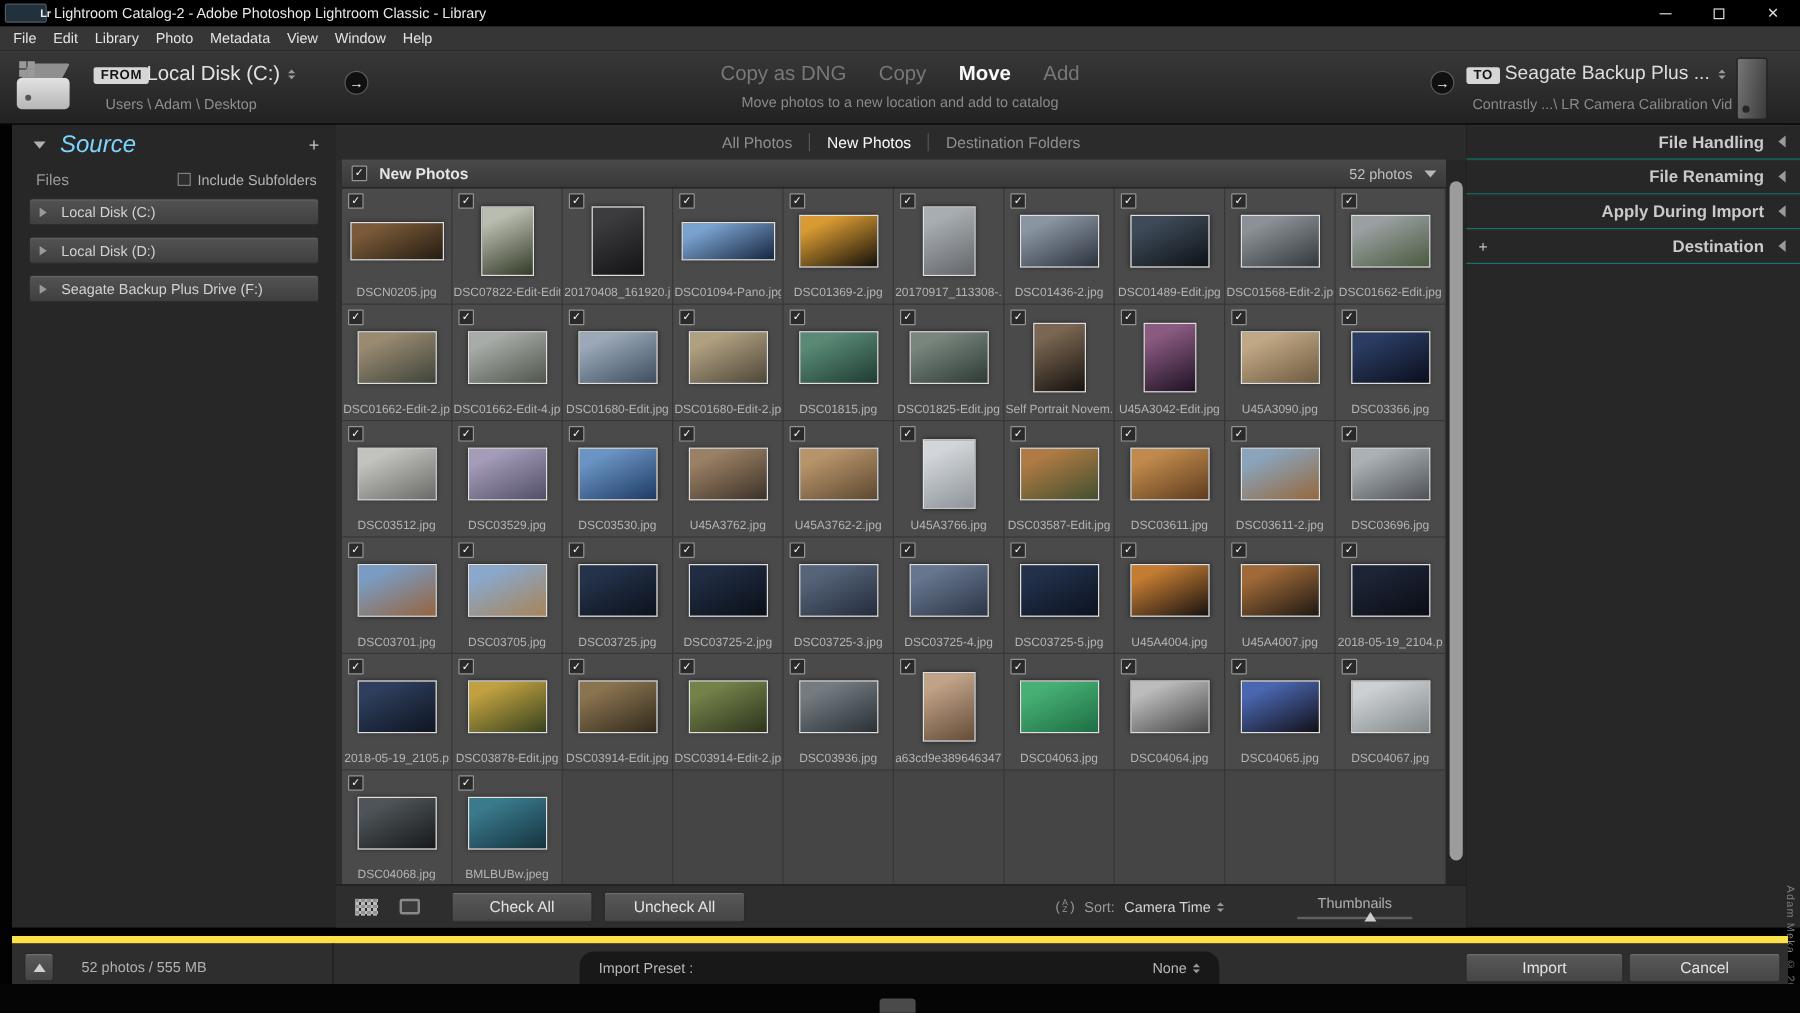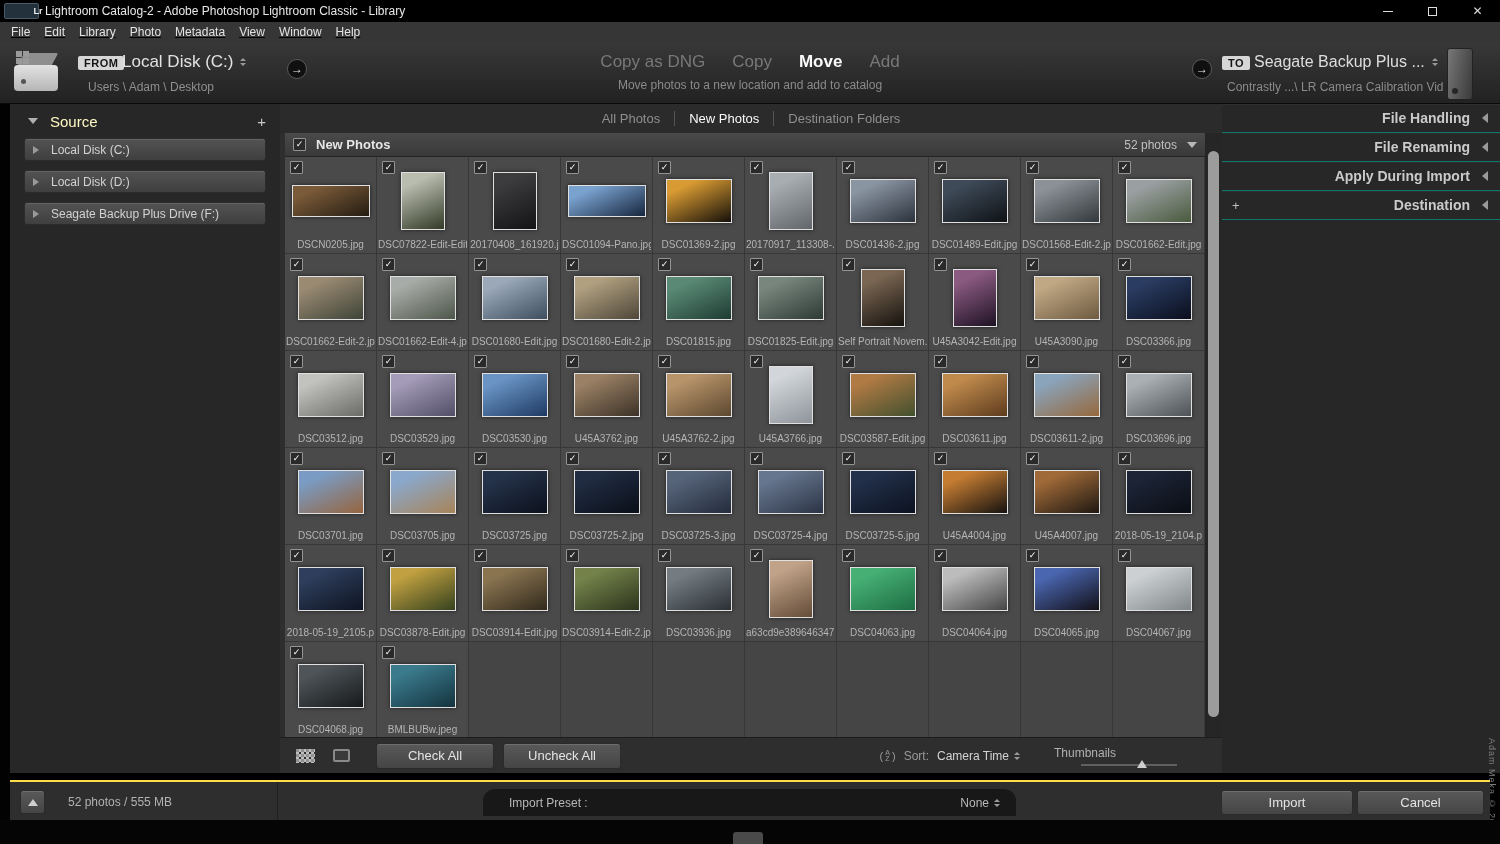--- a/index.html
+++ b/index.html
@@ -14,21 +14,21 @@
               border:1px solid #4a5a66; color:#e8eef2; font-size:9px; font-weight:bold;
               display:flex; align-items:center; justify-content:center; border-radius:2px;padding-left:33px; }
   .win-controls { margin-left:auto; display:flex; height:22px; }
   .win-btn { width:45px; height:22px; display:flex; align-items:center; justify-content:center; color:#ddd; }
   .glyph-min { width:10px; height:1px; background:#ddd; display:block; }
   .glyph-max { width:9px; height:9px; border:1px solid #ddd; display:block; }
   .glyph-close { font-size:12px; line-height:1; }
 
   
   .menubar { position:absolute; left:0; top:22px; width:1500px; height:20px; background:#363636;
-             display:flex; align-items:center; padding-left:4px;text-decoration:underline; }
+             display:flex; align-items:center; padding-left:4px; }
   .menu-item { color:#e4e4e4; font-size:12px; padding:0 7px; line-height:20px; }
 
   
   .imp-header { position:absolute; left:0; top:42px; width:1500px; height:62px;
                 background:linear-gradient(#383838,#222); border-bottom:1px solid #0a0a0a; }
   .hdd-icon { position:absolute; left:14px; top:9px; width:52px; height:44px; }
   .hdd-top { position:absolute; left:6px; top:2px; width:34px; height:16px; background:#8f8f8f;
              transform:skewX(-28deg); border-radius:2px; }
   .hdd-front { position:absolute; left:0; top:14px; width:44px; height:26px;
                background:linear-gradient(#e2e2e2,#b6b6b6); border-radius:4px; }
@@ -66,21 +66,21 @@
   .dcaret .dn { border-top:4px solid #9a9a9a; }
   .dcaret.small i { border-left-width:3px; border-right-width:3px; }
   .dcaret.small .up { border-bottom-width:3px; }
   .dcaret.small .dn { border-top-width:3px; }
 
   
   .left-panel { position:absolute; left:10px; top:104px; width:270px; height:669px; background:#272727; }
   .src-header { height:34px; display:flex; align-items:center; padding:0 14px 0 18px; }
   .tri-down { width:0; height:0; border-left:5px solid transparent; border-right:5px solid transparent;
               border-top:6px solid #b0b0b0; margin-right:12px; }
-  .src-title { color:#fef9c3; font-size:15px; }
+  .src-title { color:#7dd3fc; font-size:20px;font-style:italic; }
   .add-btn { margin-left:auto; color:#c8c8c8; font-size:15px; }
   .files-row { display:flex; align-items:center; padding:4px 16px 8px 20px; }
   .files-label { color:#9a9a9a; font-size:13px; }
   .subfolders { margin-left:auto; display:flex; align-items:center; gap:6px; color:#b4b4b4; font-size:12px; }
   .cb-empty { width:11px; height:11px; border:1px solid #7e7e7e; background:#2e2e2e; display:inline-block; }
   .drive-item { height:23px; margin:0 14px 9px 14px; border-radius:3px;
                 background:linear-gradient(#535353,#3f3f3f); border:1px solid #2c2c2c;
                 box-shadow:inset 0 1px 0 #646464; display:flex; align-items:center; padding:0 8px; }
   .tri-right { width:0; height:0; border-top:4px solid transparent; border-bottom:4px solid transparent;
                border-left:6px solid #9a9a9a; margin-right:12px; }
@@ -125,47 +125,47 @@
          box-shadow:inset 0 1px 0 #6e6e6e; color:#e4e4e4; font-size:13px;
          display:flex; align-items:center; justify-content:center; }
   .btn-checkall { width:118px; height:26px; margin-left:26px; }
   .btn-uncheckall { width:118px; height:26px; margin-left:9px; }
   .sort-zone { margin-left:auto; display:flex; align-items:center; gap:8px; }
   .az-icon { color:#9a9a9a; font-size:11px; display:flex; align-items:center; }
   .az-icon .az { display:inline-flex; flex-direction:column; font-size:7px; line-height:6px; margin:0 2px; }
   .sort-label { color:#9a9a9a; font-size:12px; }
   .sort-value { color:#d4d4d4; font-size:12px; display:flex; align-items:center; gap:5px; }
   .thumb-zone { width:150px; margin-left:34px; margin-right:18px; }
-  .thumb-label { color:#b0b0b0; font-size:12px; margin-bottom:4px; }
+  .thumb-label { color:#b0b0b0; font-size:12px; text-align:center; margin-bottom:4px; }
   .slider-track { position:relative; width:96px; height:2px; background:#606060; margin:0 auto; }
   .slider-thumb { position:absolute; left:58%; top:-4px; width:0; height:0;
                   border-left:5px solid transparent; border-right:5px solid transparent; border-bottom:8px solid #cecece; }
 
   
   .right-panel { position:absolute; left:1222px; top:104px; width:278px; height:669px; background:#272727; }
   .rp-section { height:29px; display:flex; align-items:center; padding:0 12px 0 10px;
                 border-bottom:1px solid #0f766e; box-shadow:inset 0 1px 0 #2f2f2f; }
   .rp-plus { color:#c0c0c0; font-size:13px; width:16px; visibility:hidden; }
   .rp-plus.show { visibility:visible; }
   .rp-label { margin-left:auto; color:#cacaca; font-size:14px; font-weight:bold; margin-right:12px; }
   .tri-left { width:0; height:0; border-top:5px solid transparent; border-bottom:5px solid transparent;
               border-right:6px solid #9a9a9a; }
   .watermark { position:absolute; right:3px; top:738px; writing-mode:vertical-rl; color:#7e7e7e; font-size:9px; letter-spacing:1px; }
 
   
   .statusbar { position:absolute; left:10px; top:780px; width:1480px; height:55px; background:#2e2e2e;
-               border-top:2px solid #fde047; }
+               border-top:6px solid #fde047; }
   .up-btn { position:absolute; left:10px; top:8px; width:25px; height:24px; }
   .up-btn .tri { width:0; height:0; border-left:5px solid transparent; border-right:5px solid transparent;
                  border-bottom:7px solid #cfcfcf; }
   .photo-count { position:absolute; left:58px; top:13px; color:#b2b2b2; font-size:12px; }
   .sb-divider { position:absolute; left:267px; top:0; width:1px; height:40px; background:#1f1f1f; }
   .preset-pill { position:absolute; left:473px; top:7px; width:533px; height:27px; background:#181818;
                  border-radius:12px 12px 0 0; display:flex; align-items:center; padding:0 16px; }
-  .preset-label { color:#b8b8b8; font-size:12px;margin-left:10px; }
+  .preset-label { color:#b8b8b8; font-size:12px; }
   .preset-value { margin-left:auto; color:#b8b8b8; font-size:12px; display:flex; align-items:center; gap:5px; }
   .btn-import { position:absolute; left:1211px; top:8px; width:132px; height:25px; }
   .btn-cancel { position:absolute; left:1347px; top:8px; width:127px; height:25px; }
 
   .bottom-black { position:absolute; left:0; top:820px; width:1500px; height:24px; background:#050505; }
   .panel-tab { position:absolute; left:733px; top:12px; width:30px; height:12px; background:#4a4a4a; border-radius:3px 3px 0 0; }
 
   .edge-left { position:absolute; left:0; top:104px; width:10px; height:716px; background:#020202; }
   .edge-right { position:absolute; left:1490px; top:104px; width:10px; height:716px; background:#020202; }
 </style>
@@ -241,20 +241,27 @@
   </div>
 
   <div class="edge-left"></div>
   <div class="edge-right"></div>
 
   <div class="left-panel">
     <div class="src-header">
       <span class="tri-down"></span>
       <span class="src-title">Source</span>
       <span class="add-btn">+</span>
+    </div>
+    <div class="files-row">
+      <span class="files-label">Files</span>
+      <span class="subfolders">
+        <span class="cb-empty"></span>
+        <span>Include Subfolders</span>
+      </span>
     </div>
     <div id="drive-list">
         <div class="drive-item">
       <span class="tri-right"></span>
       <span class="drive-label">Local Disk (C:)</span>
     </div>
         <div class="drive-item">
       <span class="tri-right"></span>
       <span class="drive-label">Local Disk (D:)</span>
     </div>

